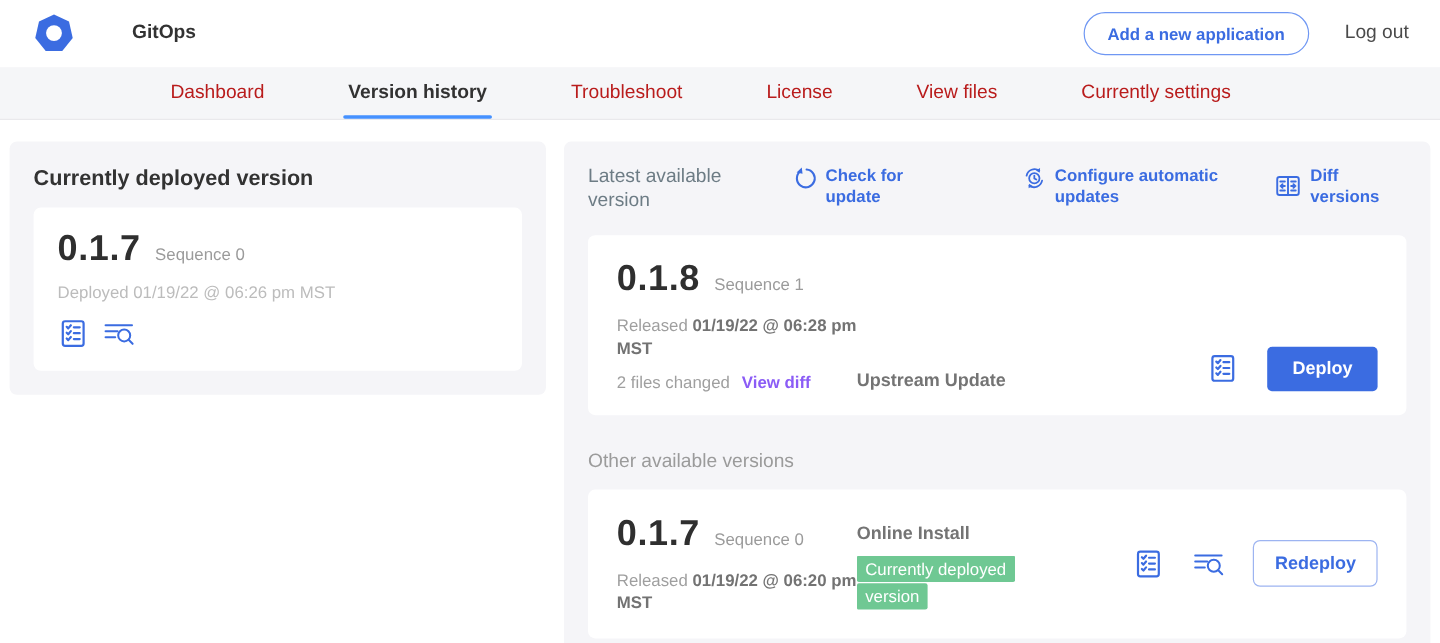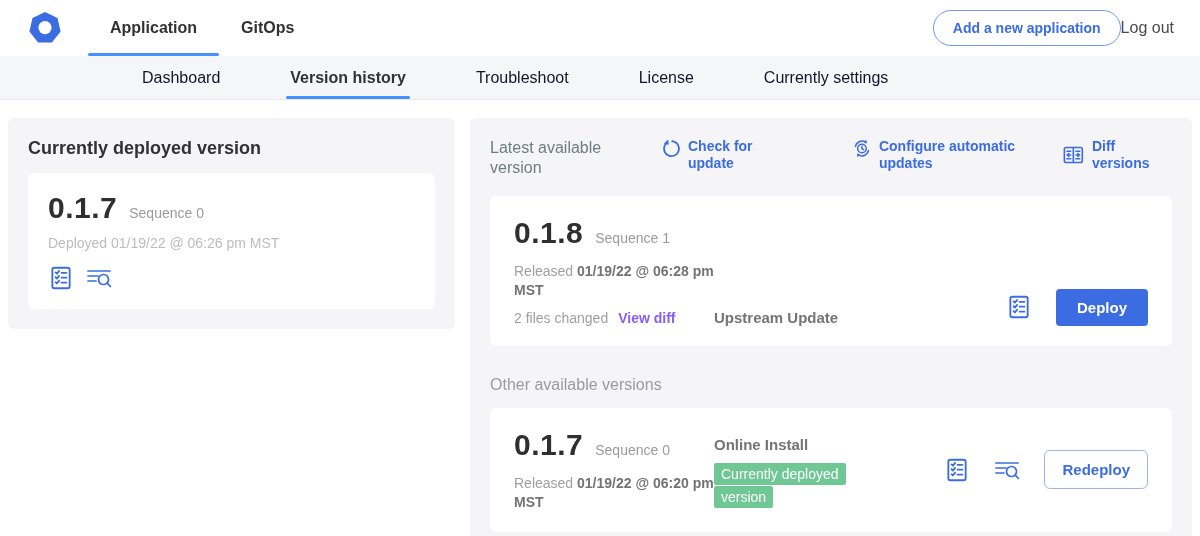--- a/index.html
+++ b/index.html
@@ -7,30 +7,30 @@
     font-family:"Liberation Sans", sans-serif; }
 
   
   .topnav { height:56px; background:#fff; display:flex; align-items:stretch; }
   .logo-wrap { display:flex; align-items:center; padding:0 24px 0 26px; }
   .topnav-tabs { display:flex; align-items:stretch; }
   .top-tab { display:flex; align-items:center; padding:0 22px; font-size:16px;
     font-weight:600; color:#323232; position:relative; cursor:pointer; }
   .top-tab.active::after { content:""; position:absolute; left:0; right:0; bottom:0;
     height:3px; background:#4591ff; border-radius:2px; }
-  .topnav-right { margin-left:auto; display:flex; align-items:center; padding-right:26px; }
+  .topnav-right { margin-left:auto; display:flex; align-items:center; gap:30px; padding-right:26px; }
   .pill-btn { border:1px solid #6f97f3; color:#3b6ce1; background:#fff; font-weight:700;
     font-size:14px; border-radius:999px; padding:9px 19px; cursor:pointer;
     font-family:"Liberation Sans", sans-serif; }
   .logout { font-size:16px; color:#4a4a4a; cursor:pointer;text-align:center; }
 
   
   .subnav { height:44px; background:#f5f6f8; border-bottom:1px solid #e9e9ec;
     display:flex; align-items:stretch; gap:70px; padding-left:142px; }
-  .sub-tab { display:flex; align-items:center; font-size:16px; color:#0f172a;
+  .sub-tab { display:flex; align-items:center; font-size:16px; color:#b91c1c;
     position:relative; cursor:pointer; white-space:nowrap; }
   .sub-tab.active { color:#323232; font-weight:600; }
   .sub-tab.active::after { content:""; position:absolute; left:-4px; right:-4px; bottom:0;
     height:3px; background:#4591ff; border-radius:2px; }
 
   
   .content { display:flex; gap:15px; padding:18px 8px 0; align-items:flex-start; }
   .panel { background:#f5f5f8; border-radius:6px; padding:20px; }
   .panel-left { width:447px; flex:none; }
   .panel-right { flex:1; min-height:412px; }
@@ -94,23 +94,20 @@
 <body>
 
 <div class="topnav">
   <div class="logo-wrap">
     <svg width="38" height="38" viewBox="0 0 38 38">
       <polygon points="19,3 31.5,9 34.6,22.6 25.9,33.4 12.1,33.4 3.4,22.6 6.5,9" fill="#3b6ce1"></polygon>
       <circle cx="19" cy="18.6" r="6.6" fill="#ffffff"></circle>
     </svg>
   </div>
   <div class="topnav-tabs">
-    <div class="top-tab active">
-      <span>Application</span>
-    </div>
     <div class="top-tab">
       <span>GitOps</span>
     </div>
   </div>
   <div class="topnav-right">
     <button class="pill-btn">Add a new application</button>
     <span class="logout">Log out</span>
   </div>
 </div>
 
@@ -119,20 +116,23 @@
       <span>Dashboard</span>
     </div>
   <div class="sub-tab active">
       <span>Version history</span>
     </div>
   <div class="sub-tab">
       <span>Troubleshoot</span>
     </div>
   <div class="sub-tab">
       <span>License</span>
+    </div>
+  <div class="sub-tab">
+      <span>View files</span>
     </div>
   <div class="sub-tab">
       <span>Currently settings</span>
     </div>
 </div>
 
 <div class="content">
 
   <div class="panel panel-left">
     <div class="panel-title">Currently deployed version</div>

